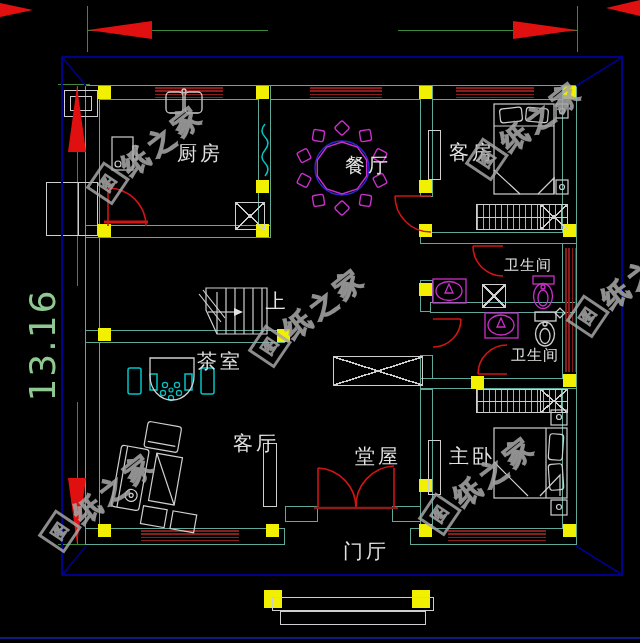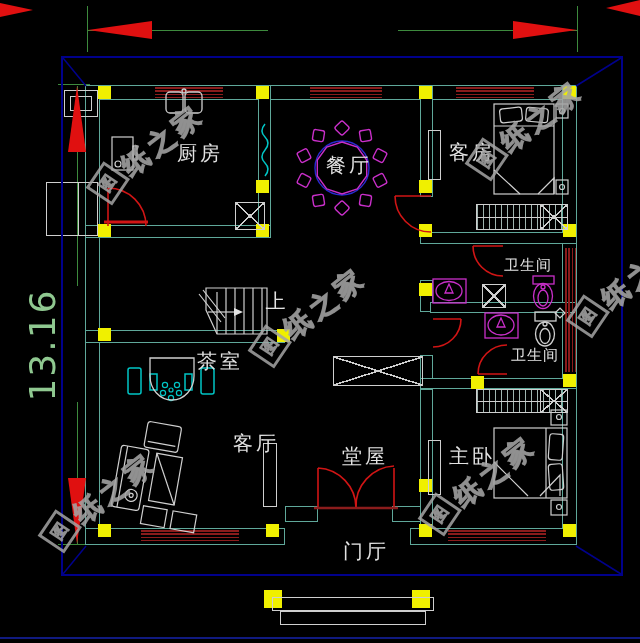--- a/index.html
+++ b/index.html
@@ -272,27 +272,27 @@
         <rect x="535" y="312" width="21" height="9"></rect>
         <ellipse cx="545" cy="334" rx="9.5" ry="12"></ellipse>
         <ellipse cx="545" cy="336" rx="5" ry="7.5"></ellipse>
         <circle cx="545" cy="324" r="2"></circle>
         <rect x="-3.5" y="-3.5" width="7" height="7" transform="translate(560 313) rotate(45)"></rect>
       </g>
     </g>
   </svg>
 
   <div class="label" style="left:200px;top:153px;">厨房</div>
-  <div class="label" style="left:349px;top:165px;">餐厅</div>
+  <div class="label" style="left:368px;top:165px;">餐厅</div>
   <div class="label" style="left:472px;top:152px;">客房</div>
   <div class="label sm" style="left:528px;top:265px;">卫生间</div>
   <div class="label sm" style="left:535px;top:355px;">卫生间</div>
   <div class="label" style="left:277px;top:301px;">上</div>
   <div class="label" style="left:220px;top:361px;">茶室</div>
-  <div class="label" style="left:365px;top:456px;">堂屋</div>
+  <div class="label" style="left:378px;top:456px;">堂屋</div>
   <div class="label" style="left:256px;top:443px;">客厅</div>
   <div class="label" style="left:472px;top:456px;">主卧</div>
   <div class="label" style="left:366px;top:551px;">门厅</div>
 
   <div class="wm" style="left:148px;top:152px;">
     <span class="wm-logo">图</span>
     <span>纸之家</span>
   </div>
   <div class="wm" style="left:527px;top:128px;">
     <span class="wm-logo">图</span>

